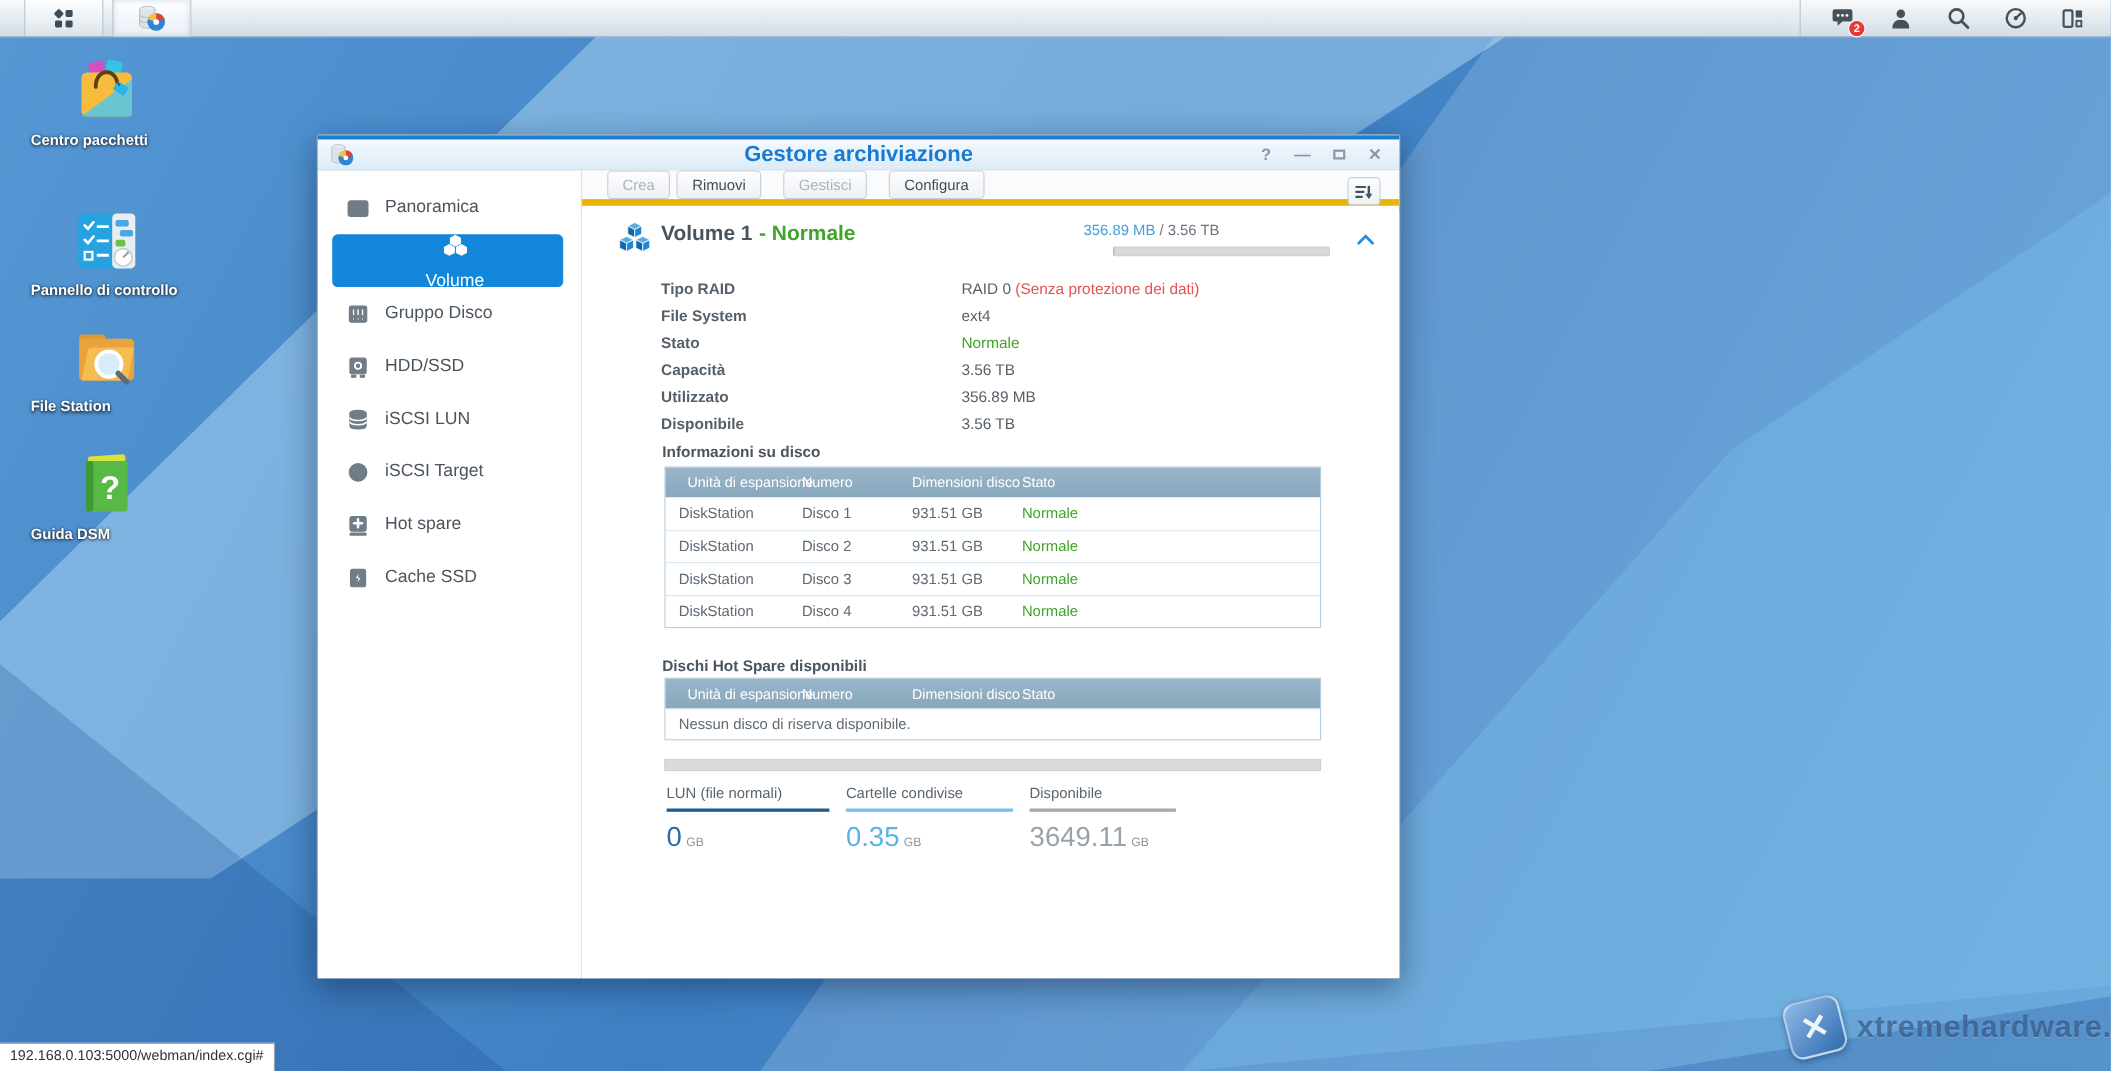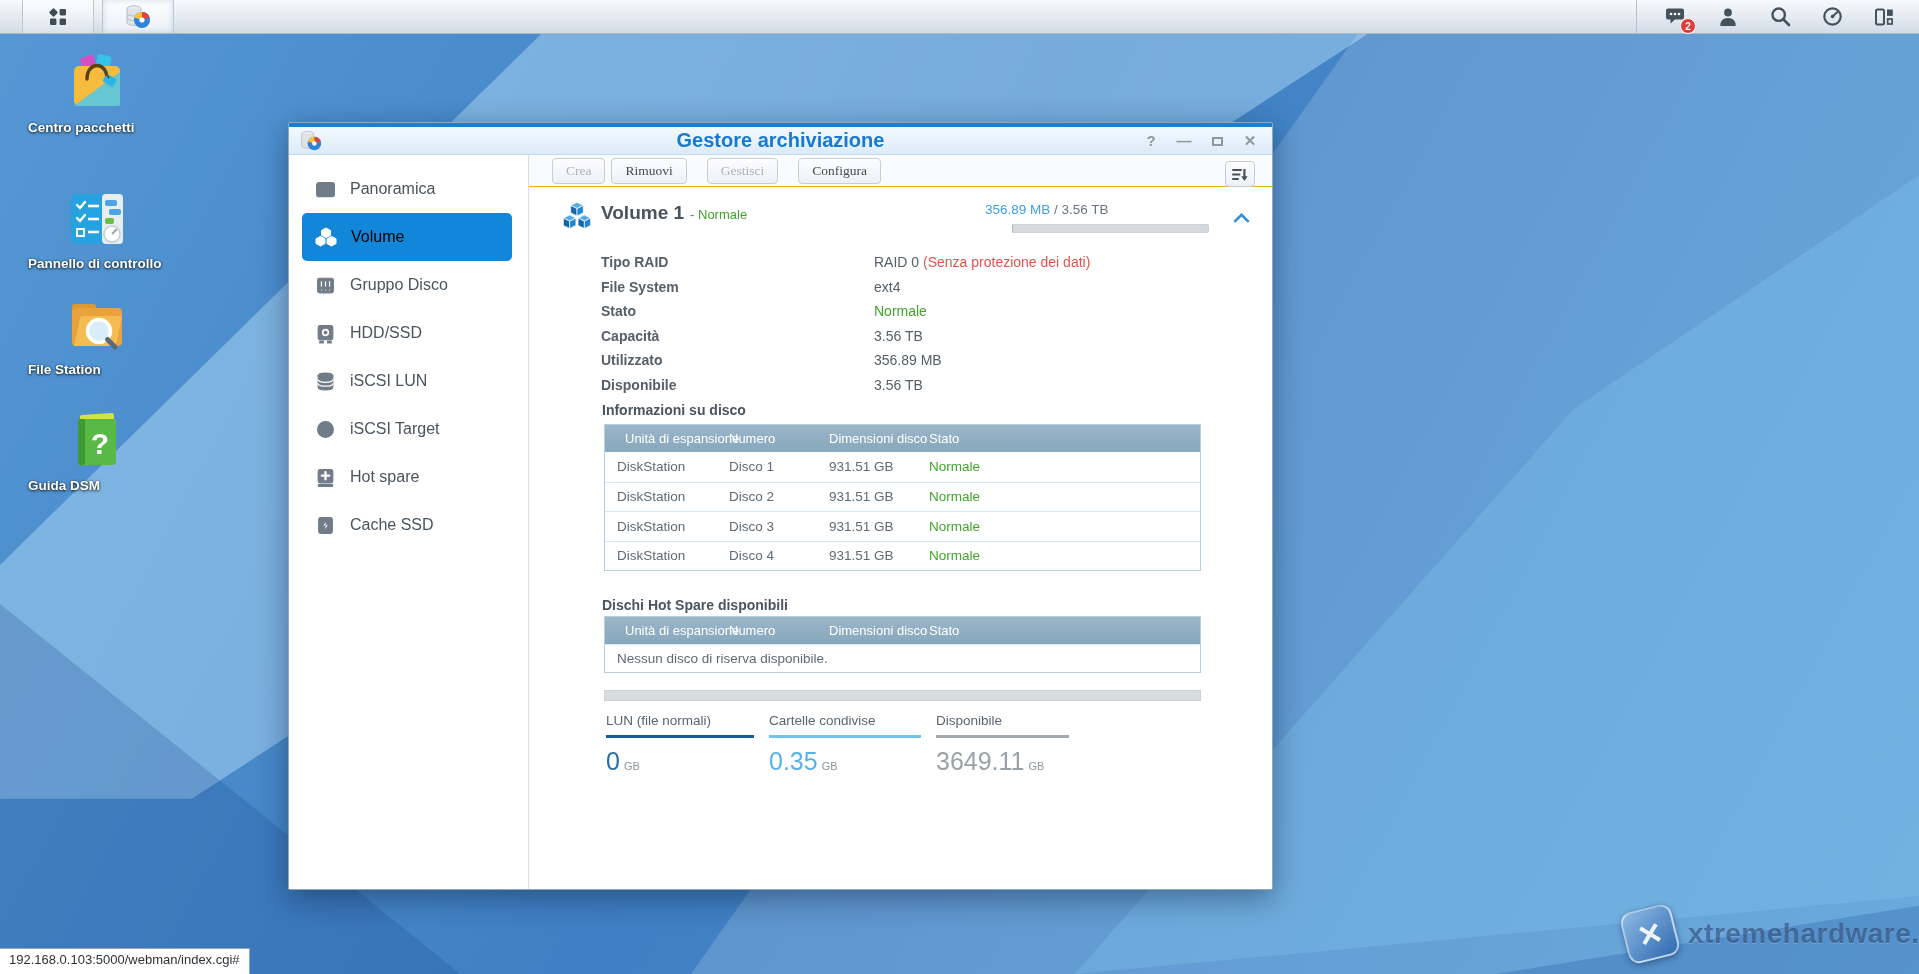--- a/index.html
+++ b/index.html
@@ -55,40 +55,40 @@
   .win-ctrl.max span { display:inline-block; width:11px; height:9px; border:2px solid #8a98a6; }
 
   .win-body { flex:1; display:flex; min-height:0; }
 
   
   .sidebar { width:240px; border-right:1px solid #d8dee4; padding-top:10px; background:#fff; }
   .side-item { height:48px; margin:0 16px 0 13px; border-radius:5px; display:flex; align-items:center;
                gap:14px; padding-left:13px; cursor:pointer; color:#4a545e; font-size:16px; }
   .side-item svg { flex:0 0 auto; }
   .side-item .si-ic { fill:#707c87; stroke:#707c87; }
-  .side-item.sel { background:var(--accent-blue); color:#000000; }
+  .side-item.sel { background:var(--accent-blue); color:#ffffff;flex-direction:column; }
   .side-item.sel .si-ic { fill:#fff; stroke:#fff; }
 
   
   .content { flex:1; position:relative; min-width:0; }
-  .toolbar { height:32px; background:#fafbfc; border-bottom:1px solid #eab308; display:flex;
-             align-items:center; padding-left:23px; position:relative;font-family:Liberation Serif, serif; }
+  .toolbar { height:32px; background:#fafbfc; border-bottom:6px solid #eab308; display:flex;
+             align-items:center; padding-left:23px; position:relative; }
   .tbtn { height:26px; padding:0 13px; font-size:13.5px; color:#424c56; background:linear-gradient(#fdfdfe,#eef1f4);
           border:1px solid #c6cdd4; border-radius:4px; cursor:pointer; font-family:inherit; }
   .tbtn.dis { color:#aab4bd; cursor:default; }
   .tbtn + .tbtn { margin-left:6px; }
   .tbtn.g { margin-left:20px; }
   .sortbtn { position:absolute; right:17px; top:6px; width:30px; height:26px; background:linear-gradient(#fdfdfe,#eef1f4);
              border:1px solid #c6cdd4; border-radius:4px; cursor:pointer; display:flex; align-items:center; justify-content:center; }
 
   .panel { position:absolute; left:0; right:0; top:38px; bottom:0; overflow:hidden; background:#fff; }
   .abs { position:absolute; }
 
   .vol-title { left:72px; top:9px; font-size:19px; font-weight:bold; color:#49535d; }
-  .vol-status { font-size:13px; font-weight:normal; color:var(--status-green); margin-left:6px; }
+  .vol-status { font-size:19px; font-weight:bold; color:var(--status-green); margin-left:6px; }
   .vol-usage { left:456px; top:9px; font-size:13.5px; color:#6b7580; }
   .vol-usage .used { color:var(--used-blue); }
   .vol-progress { left:483px; top:31px; width:197px; height:9px; background:#d6dadd; border-radius:2px;
                   box-shadow:inset 0 0 2px rgba(0,0,0,.12); overflow:hidden; }
   .vol-progress .fill { height:100%; width:1px; background:#9fb6c6; }
   .collapse-btn { left:700px; top:16px; width:24px; height:18px; border:none; background:transparent; cursor:pointer; }
 
   .details { left:72px; top:57px; font-size:14px; color:#565f68; }
   .drow { height:24.6px; line-height:24.6px; white-space:nowrap; }
   .dlab { display:inline-block; width:273px; font-weight:bold; color:#56606a; }

